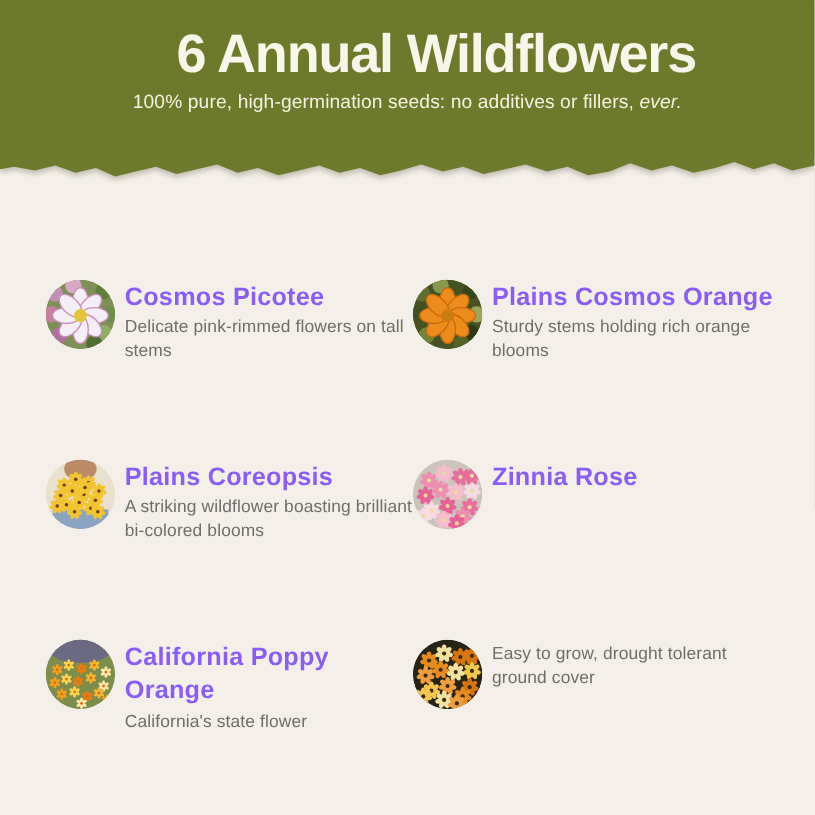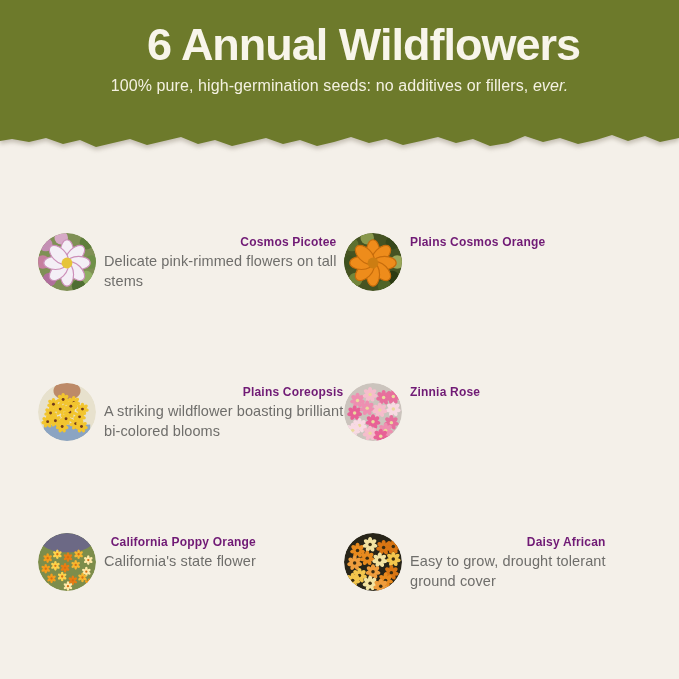--- a/index.html
+++ b/index.html
@@ -30,22 +30,22 @@
   
   .grid{
     position:absolute;left:38px;top:233px;
     display:grid;grid-template-columns:306px 306px;
     grid-auto-rows:150px;
   }
   .item{display:flex;gap:8px;align-items:flex-start;}
   .photo{width:58px;height:58px;flex:none;border-radius:50%;}
   .txt{padding-top:1px;min-width:0;}
   .item h2{
-    margin:0;font-size:12px;font-weight:700;letter-spacing:.2px;
-    color:#701a75;line-height:1.35;text-align:right;
+    margin:0;font-size:21px;font-weight:700;letter-spacing:.2px;
+    color:#8b5cf6;line-height:1.35;
   }
   .item p{
     margin:2px 0 0;font-size:14.5px;line-height:1.36;color:#6f6e6b;
     white-space:pre-line;letter-spacing:.1px;
   }
 </style>
 </head>
 <body>
 
 <div class="canvas">
@@ -120,20 +120,22 @@
             <ellipse cx="30" cy="19.0" rx="6.8" ry="12.0" fill="#ee8c1b" stroke="#c66c0c" stroke-width="1.2" transform="rotate(135 30 31)"></ellipse>
             <ellipse cx="30" cy="19.0" rx="6.8" ry="12.0" fill="#ee8c1b" stroke="#c66c0c" stroke-width="1.2" transform="rotate(180 30 31)"></ellipse>
             <ellipse cx="30" cy="19.0" rx="6.8" ry="12.0" fill="#ee8c1b" stroke="#c66c0c" stroke-width="1.2" transform="rotate(225 30 31)"></ellipse>
             <ellipse cx="30" cy="19.0" rx="6.8" ry="12.0" fill="#ee8c1b" stroke="#c66c0c" stroke-width="1.2" transform="rotate(270 30 31)"></ellipse>
             <ellipse cx="30" cy="19.0" rx="6.8" ry="12.0" fill="#ee8c1b" stroke="#c66c0c" stroke-width="1.2" transform="rotate(315 30 31)"></ellipse>
             <circle cx="30" cy="31" r="5.6" fill="#cc7d12"></circle>
           </g>
         </svg>
       <div class="txt">
         <h2>Plains Cosmos Orange</h2>
+        <p>Sturdy stems holding rich orange
+blooms</p>
       </div>
     </article>
 
     <article class="item">
       <svg class="photo" viewBox="0 0 60 60" aria-label="person holding a large bouquet of yellow plains coreopsis">
           <defs>
             <clipPath id="clip2">
               <circle cx="30" cy="30" r="30"></circle>
             </clipPath>
           </defs>
@@ -668,20 +670,19 @@
             <ellipse cx="38" cy="51.1" rx="2.2" ry="3.9" fill="#ef9d3d" transform="rotate(51 38 55)"></ellipse>
             <ellipse cx="38" cy="51.1" rx="2.2" ry="3.9" fill="#ef9d3d" transform="rotate(103 38 55)"></ellipse>
             <ellipse cx="38" cy="51.1" rx="2.2" ry="3.9" fill="#ef9d3d" transform="rotate(154 38 55)"></ellipse>
             <ellipse cx="38" cy="51.1" rx="2.2" ry="3.9" fill="#ef9d3d" transform="rotate(206 38 55)"></ellipse>
             <ellipse cx="38" cy="51.1" rx="2.2" ry="3.9" fill="#ef9d3d" transform="rotate(257 38 55)"></ellipse>
             <ellipse cx="38" cy="51.1" rx="2.2" ry="3.9" fill="#ef9d3d" transform="rotate(309 38 55)"></ellipse>
             <circle cx="38" cy="55" r="1.8" fill="#3b2c10"></circle>
           </g>
         </svg>
       <div class="txt">
-        <h2>Daisy African</h2>
         <p>Easy to grow, drought tolerant
 ground cover</p>
       </div>
     </article>
 
   </main>
 </div>
 
 </body></html>

